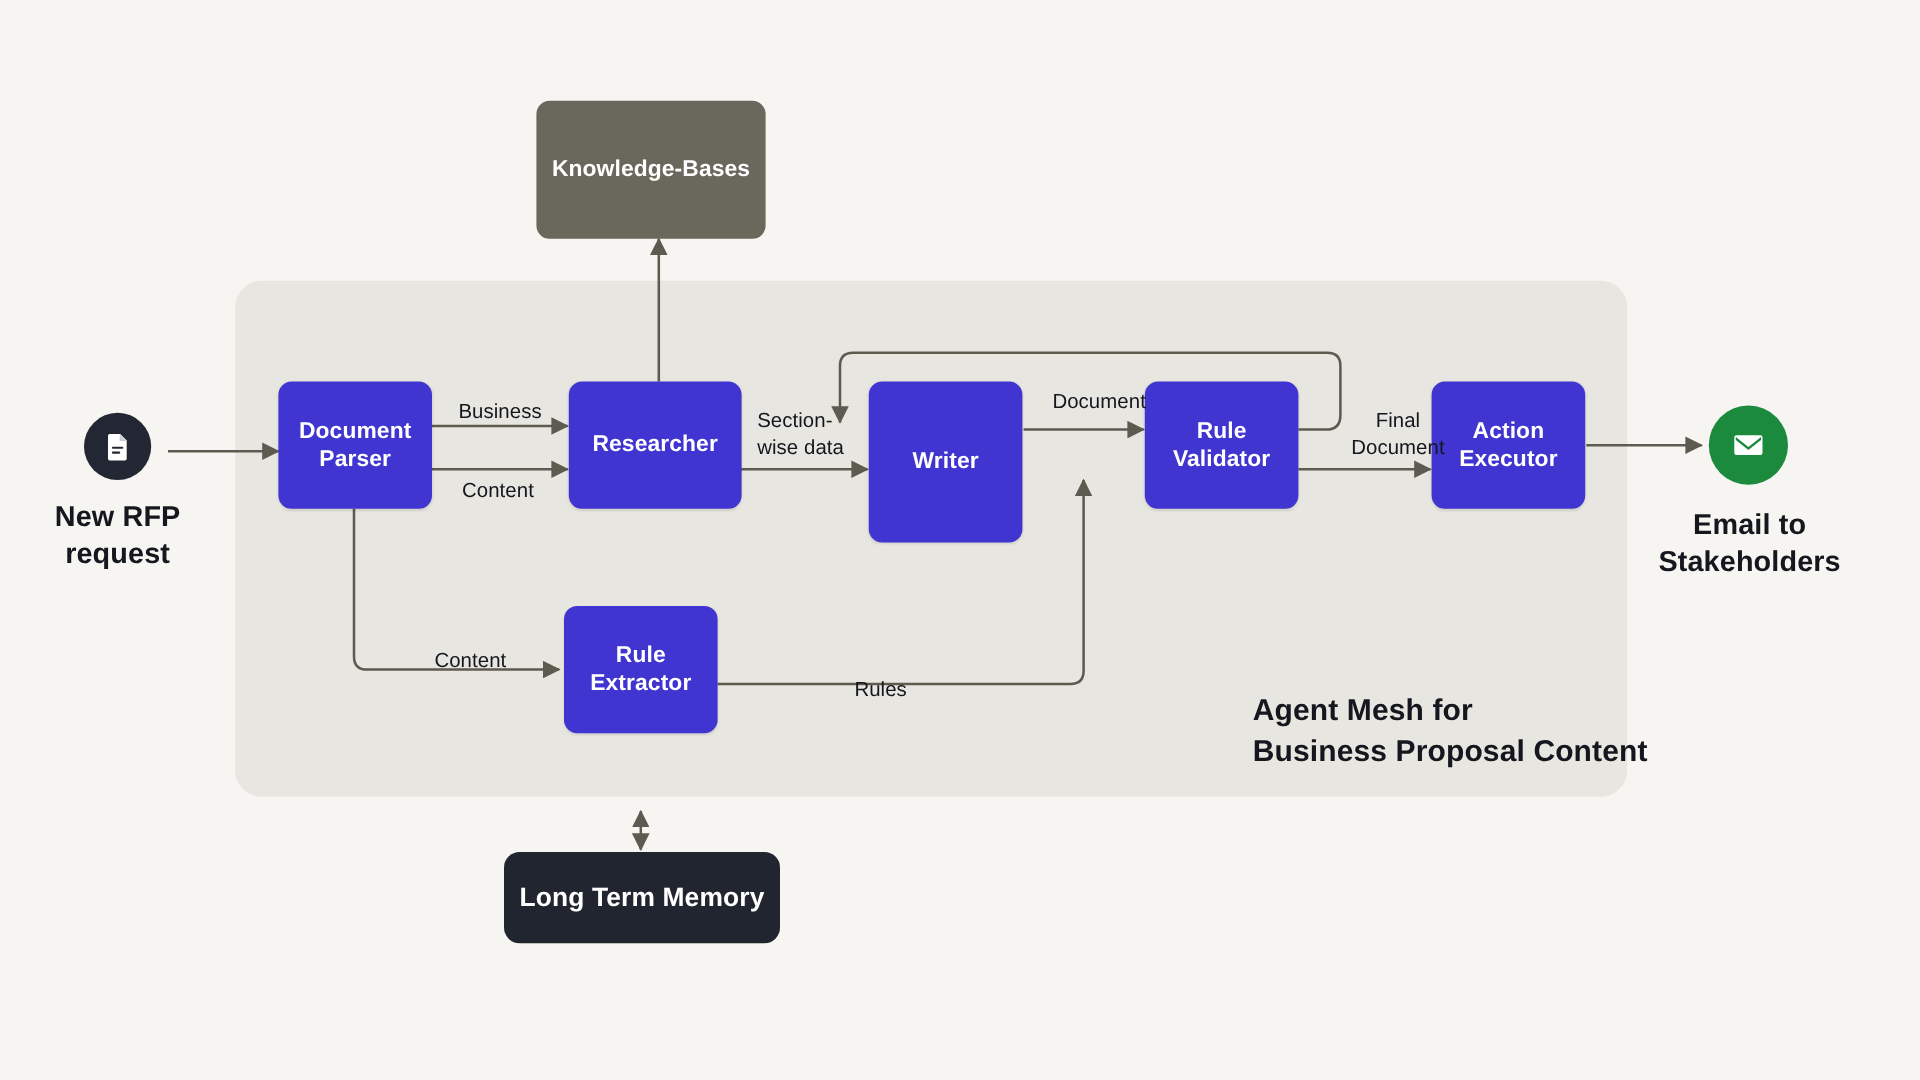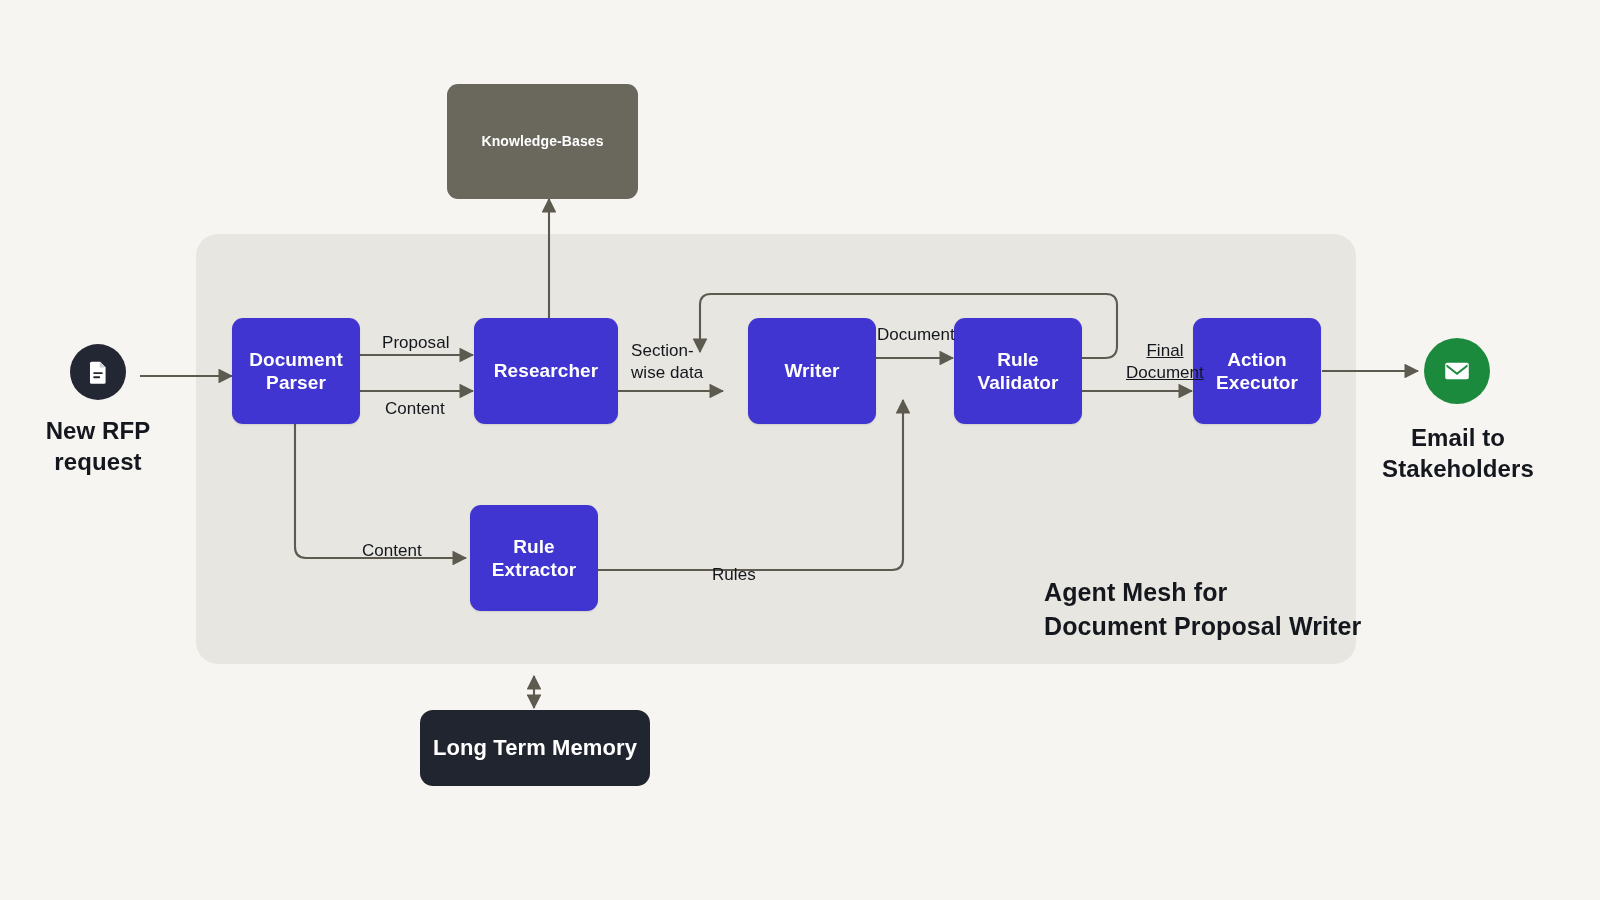--- a/index.html
+++ b/index.html
@@ -38,21 +38,21 @@
   }
   .agent-node {
     background: #4035d0;
     border-radius: 11px;
     font-size: 19px;
     box-shadow: 0 1px 2px rgba(0,0,0,0.10);
   }
   .kb-node {
     background: #6a685c;
     border-radius: 11px;
-    font-size: 14px;
+    font-size: 19px;
   }
   .ltm-node {
     background: #20252f;
     border-radius: 13px;
     font-size: 22px;
     text-align: right;
   }
   .endpoint-circle {
     position: absolute;
     border-radius: 50%;
@@ -142,21 +142,21 @@
 
   <div class="node agent-node" style="left:232px; top:318px; width:128px; height:106px; white-space:pre-line;">
     <span>Document
 Parser</span>
   </div>
 
   <div class="node agent-node" style="left:474px; top:318px; width:144px; height:106px;">
     <span>Researcher</span>
   </div>
 
-  <div class="node agent-node" style="left:748px; top:318px; width:128px; height:106px;">
+  <div class="node agent-node" style="left:724px; top:318px; width:128px; height:134px;">
     <span>Writer</span>
   </div>
 
   <div class="node agent-node" style="left:954px; top:318px; width:128px; height:106px; white-space:pre-line;">
     <span>Rule
 Validator</span>
   </div>
 
   <div class="node agent-node" style="left:1193px; top:318px; width:128px; height:106px; white-space:pre-line;">
     <span>Action
@@ -185,26 +185,26 @@
 
   <div class="endpoint-circle" style="left:1424px; top:338px; width:66px; height:66px; background:#1b8a3c;">
     <svg width="30" height="30" viewBox="0 0 24 24">
       <rect x="2.6" y="5.4" width="18.8" height="13.2" rx="1.4" fill="#ffffff"></rect>
       <path d="M3.6 6.6 L12 13.2 L20.4 6.6 L20.4 8.6 L12 15.2 L3.6 8.6 z" fill="#1b8a3c"></path>
     </svg>
   </div>
   <div class="endpoint-label" style="left:1366px; top:422px; width:184px; white-space:pre-line;">Email to
 Stakeholders</div>
 
-  <div class="edge-label" style="left:382px; top:332px;">Proposal</div>
+  <div class="edge-label" style="left:382px; top:332px;">Business</div>
   <div class="edge-label" style="left:385px; top:398px;">Content</div>
   <div class="edge-label" style="left:631px; top:340px;">Section-
 wise data</div>
   <div class="edge-label" style="left:877px; top:324px;">Document</div>
-  <div class="edge-label" style="left:1126px; top:340px; text-align:center;text-decoration:underline;">Final
+  <div class="edge-label" style="left:1126px; top:340px; text-align:center;">Final
 Document</div>
   <div class="edge-label" style="left:362px; top:540px;">Content</div>
   <div class="edge-label" style="left:712px; top:564px;">Rules</div>
 
   <div class="mesh-caption" style="left:1044px; top:575px;">Agent Mesh for
-Document Proposal Writer</div>
+Business Proposal Content</div>
 
 </div>
 
 </body></html>

